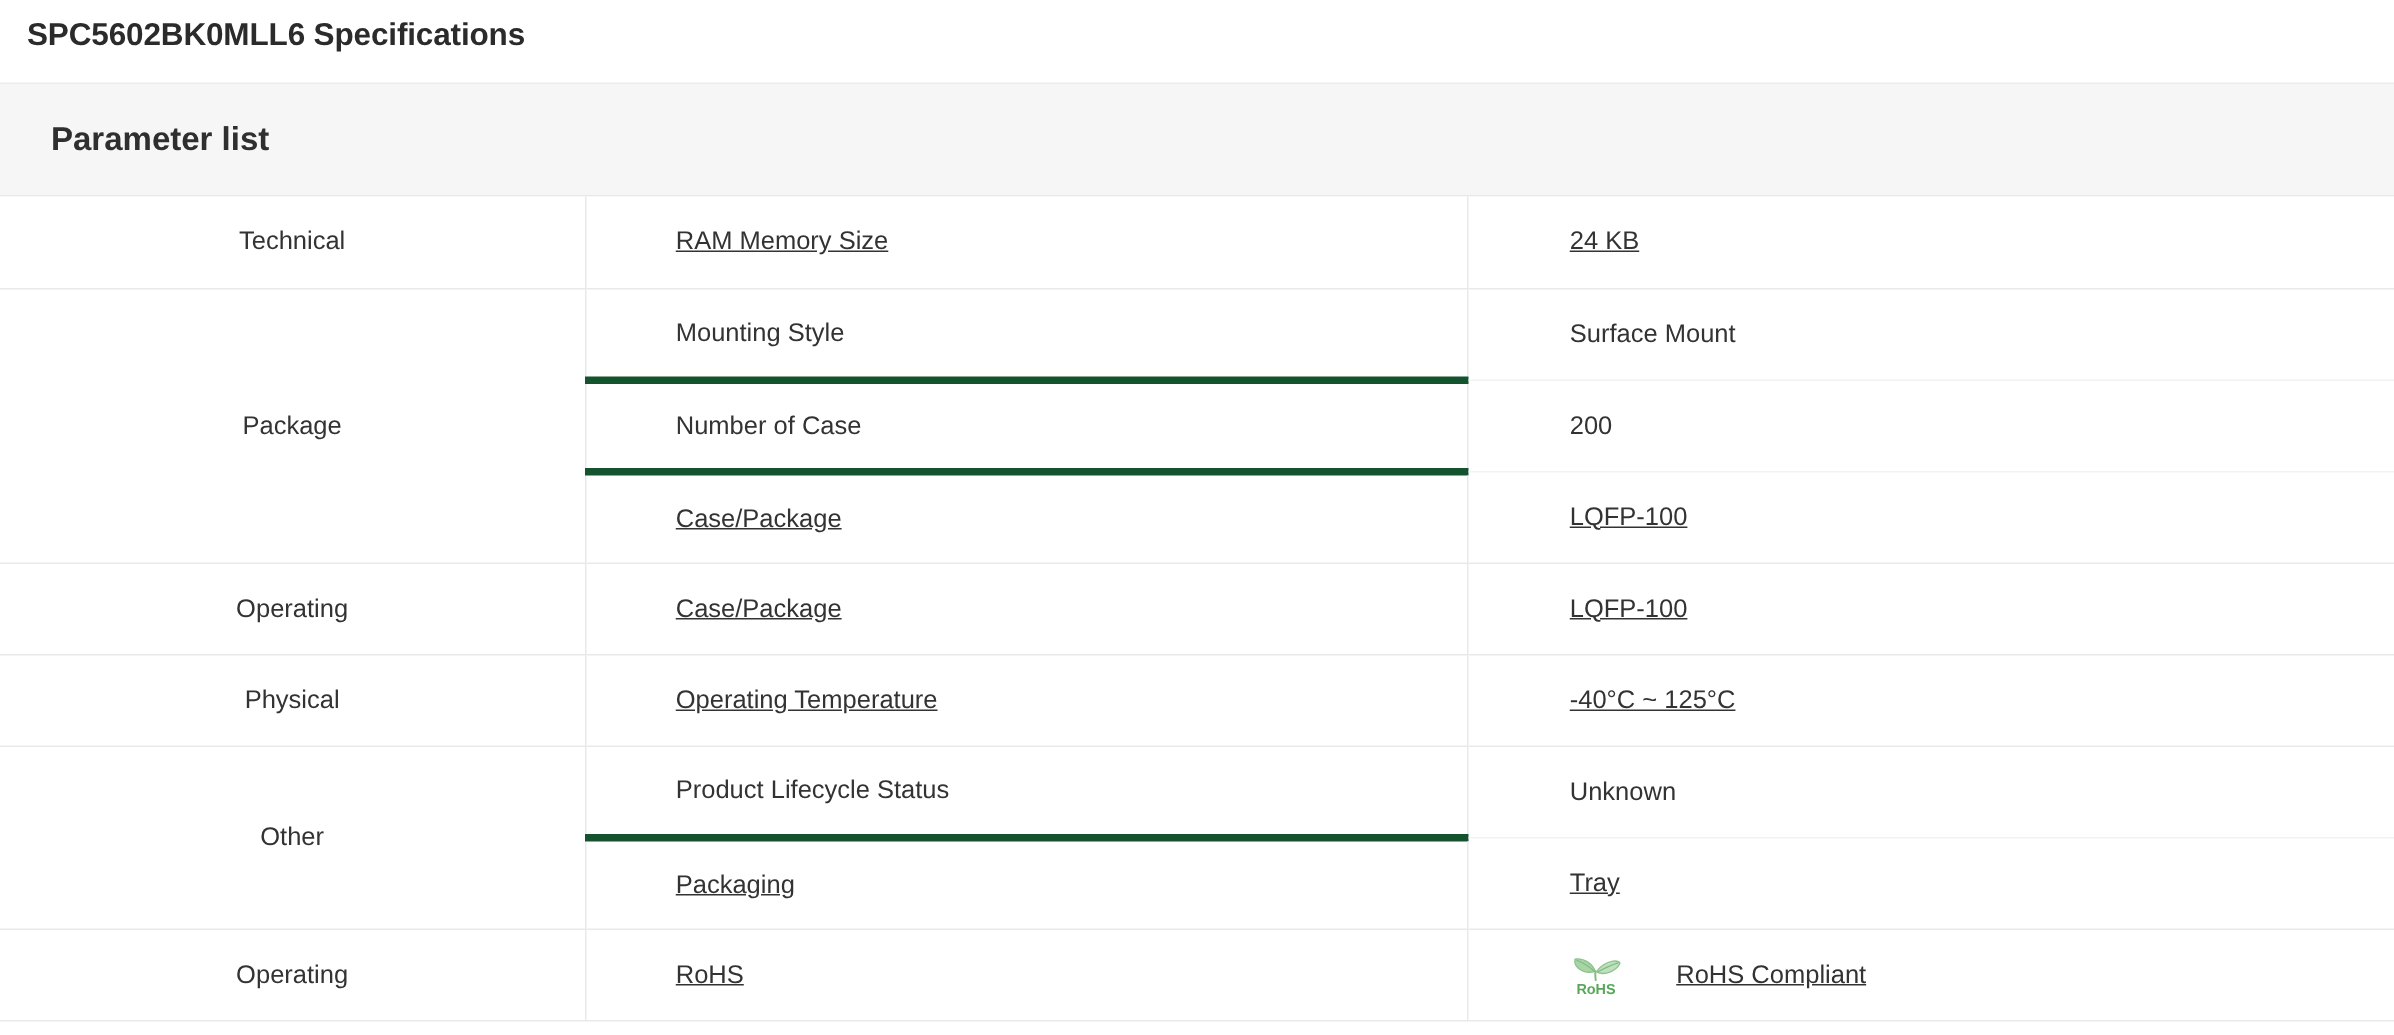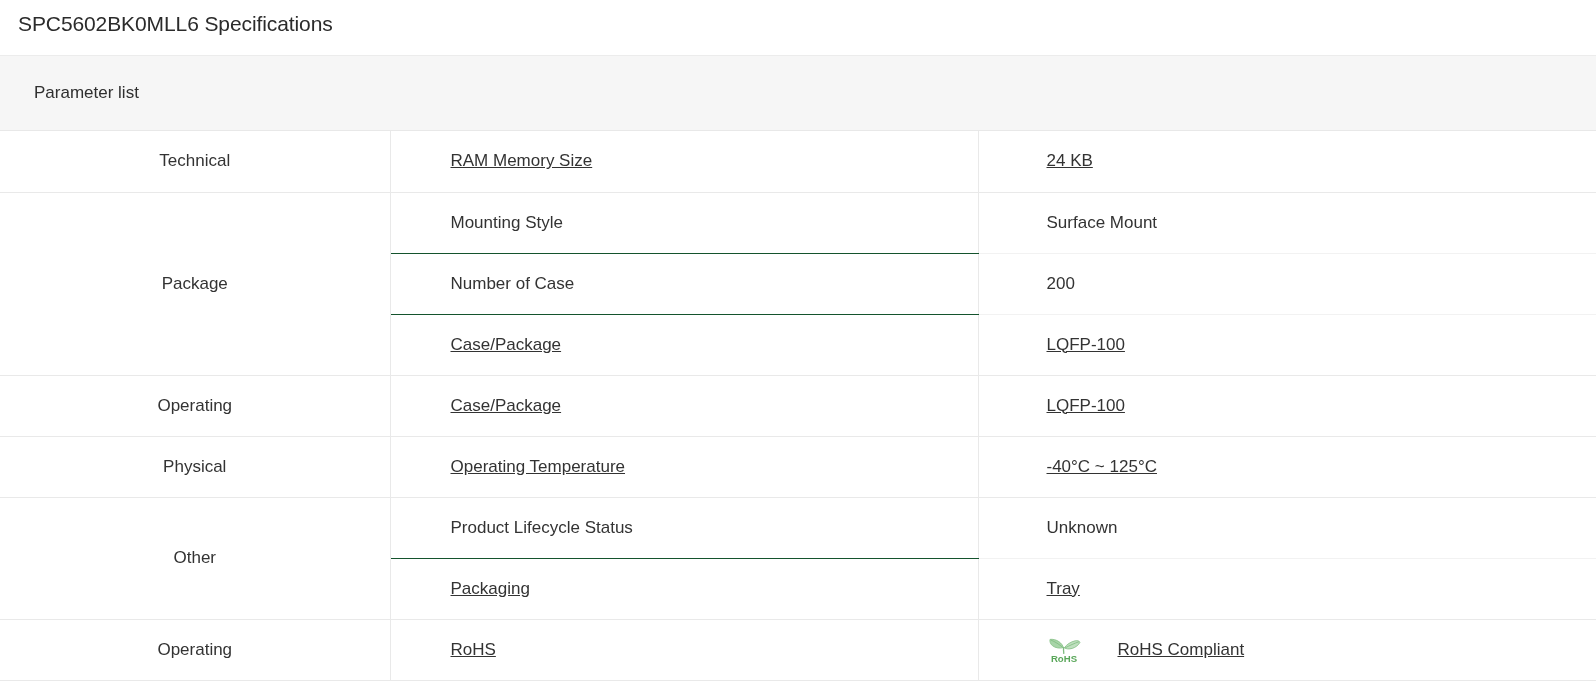--- a/index.html
+++ b/index.html
@@ -13,21 +13,21 @@
     height: 690px;
     overflow: hidden;
     font-family: "Liberation Sans", "DejaVu Sans", sans-serif;
     -webkit-font-smoothing: antialiased;
     color: #333333;
   }
 
   
   .page-title {
     font-size: 21px;
-    font-weight: normal;
+    font-weight: bold;
     color: #2b2b2b;
     letter-spacing: -0.1px;
     padding: 0 0 0 18px;
     height: 56px;
     line-height: 36px;
     padding-top: 6px;
     box-sizing: border-box;
     border-bottom: 1px solid #ececec;
   }
 
@@ -35,22 +35,22 @@
   .section-header {
     background: #f6f6f6;
     height: 75px;
     box-sizing: border-box;
     display: flex;
     align-items: center;
     padding-left: 34px;
     border-bottom: 1px solid #e8e8e8;
   }
   .section-header-title {
-    font-size: 17px;
-    font-weight: normal;
+    font-size: 22px;
+    font-weight: bold;
     color: #2f2f2f;
   }
 
   
   .spec-table {
     width: 1596px;
     border-collapse: collapse;
     table-layout: fixed;
   }
   .spec-table col.c-category { width: 390px; }
@@ -71,21 +71,21 @@
     text-align: center;
     border-right: 1px solid #e9e9e9;
     border-bottom: 1px solid #e9e9e9;
     color: #333333;
   }
 
   
   td.param-cell {
     padding-left: 60px;
     border-right: 1px solid #e9e9e9;
-    border-bottom: 1px solid #14532d;
+    border-bottom: 5px solid #14532d;
   }
   td.value-cell {
     padding-left: 68px;
     border-bottom: 1px solid #f2f2f2;
   }
 
   
   tr.group-end td.param-cell,
   tr.group-end td.value-cell {
     border-bottom: 1px solid #e9e9e9;

